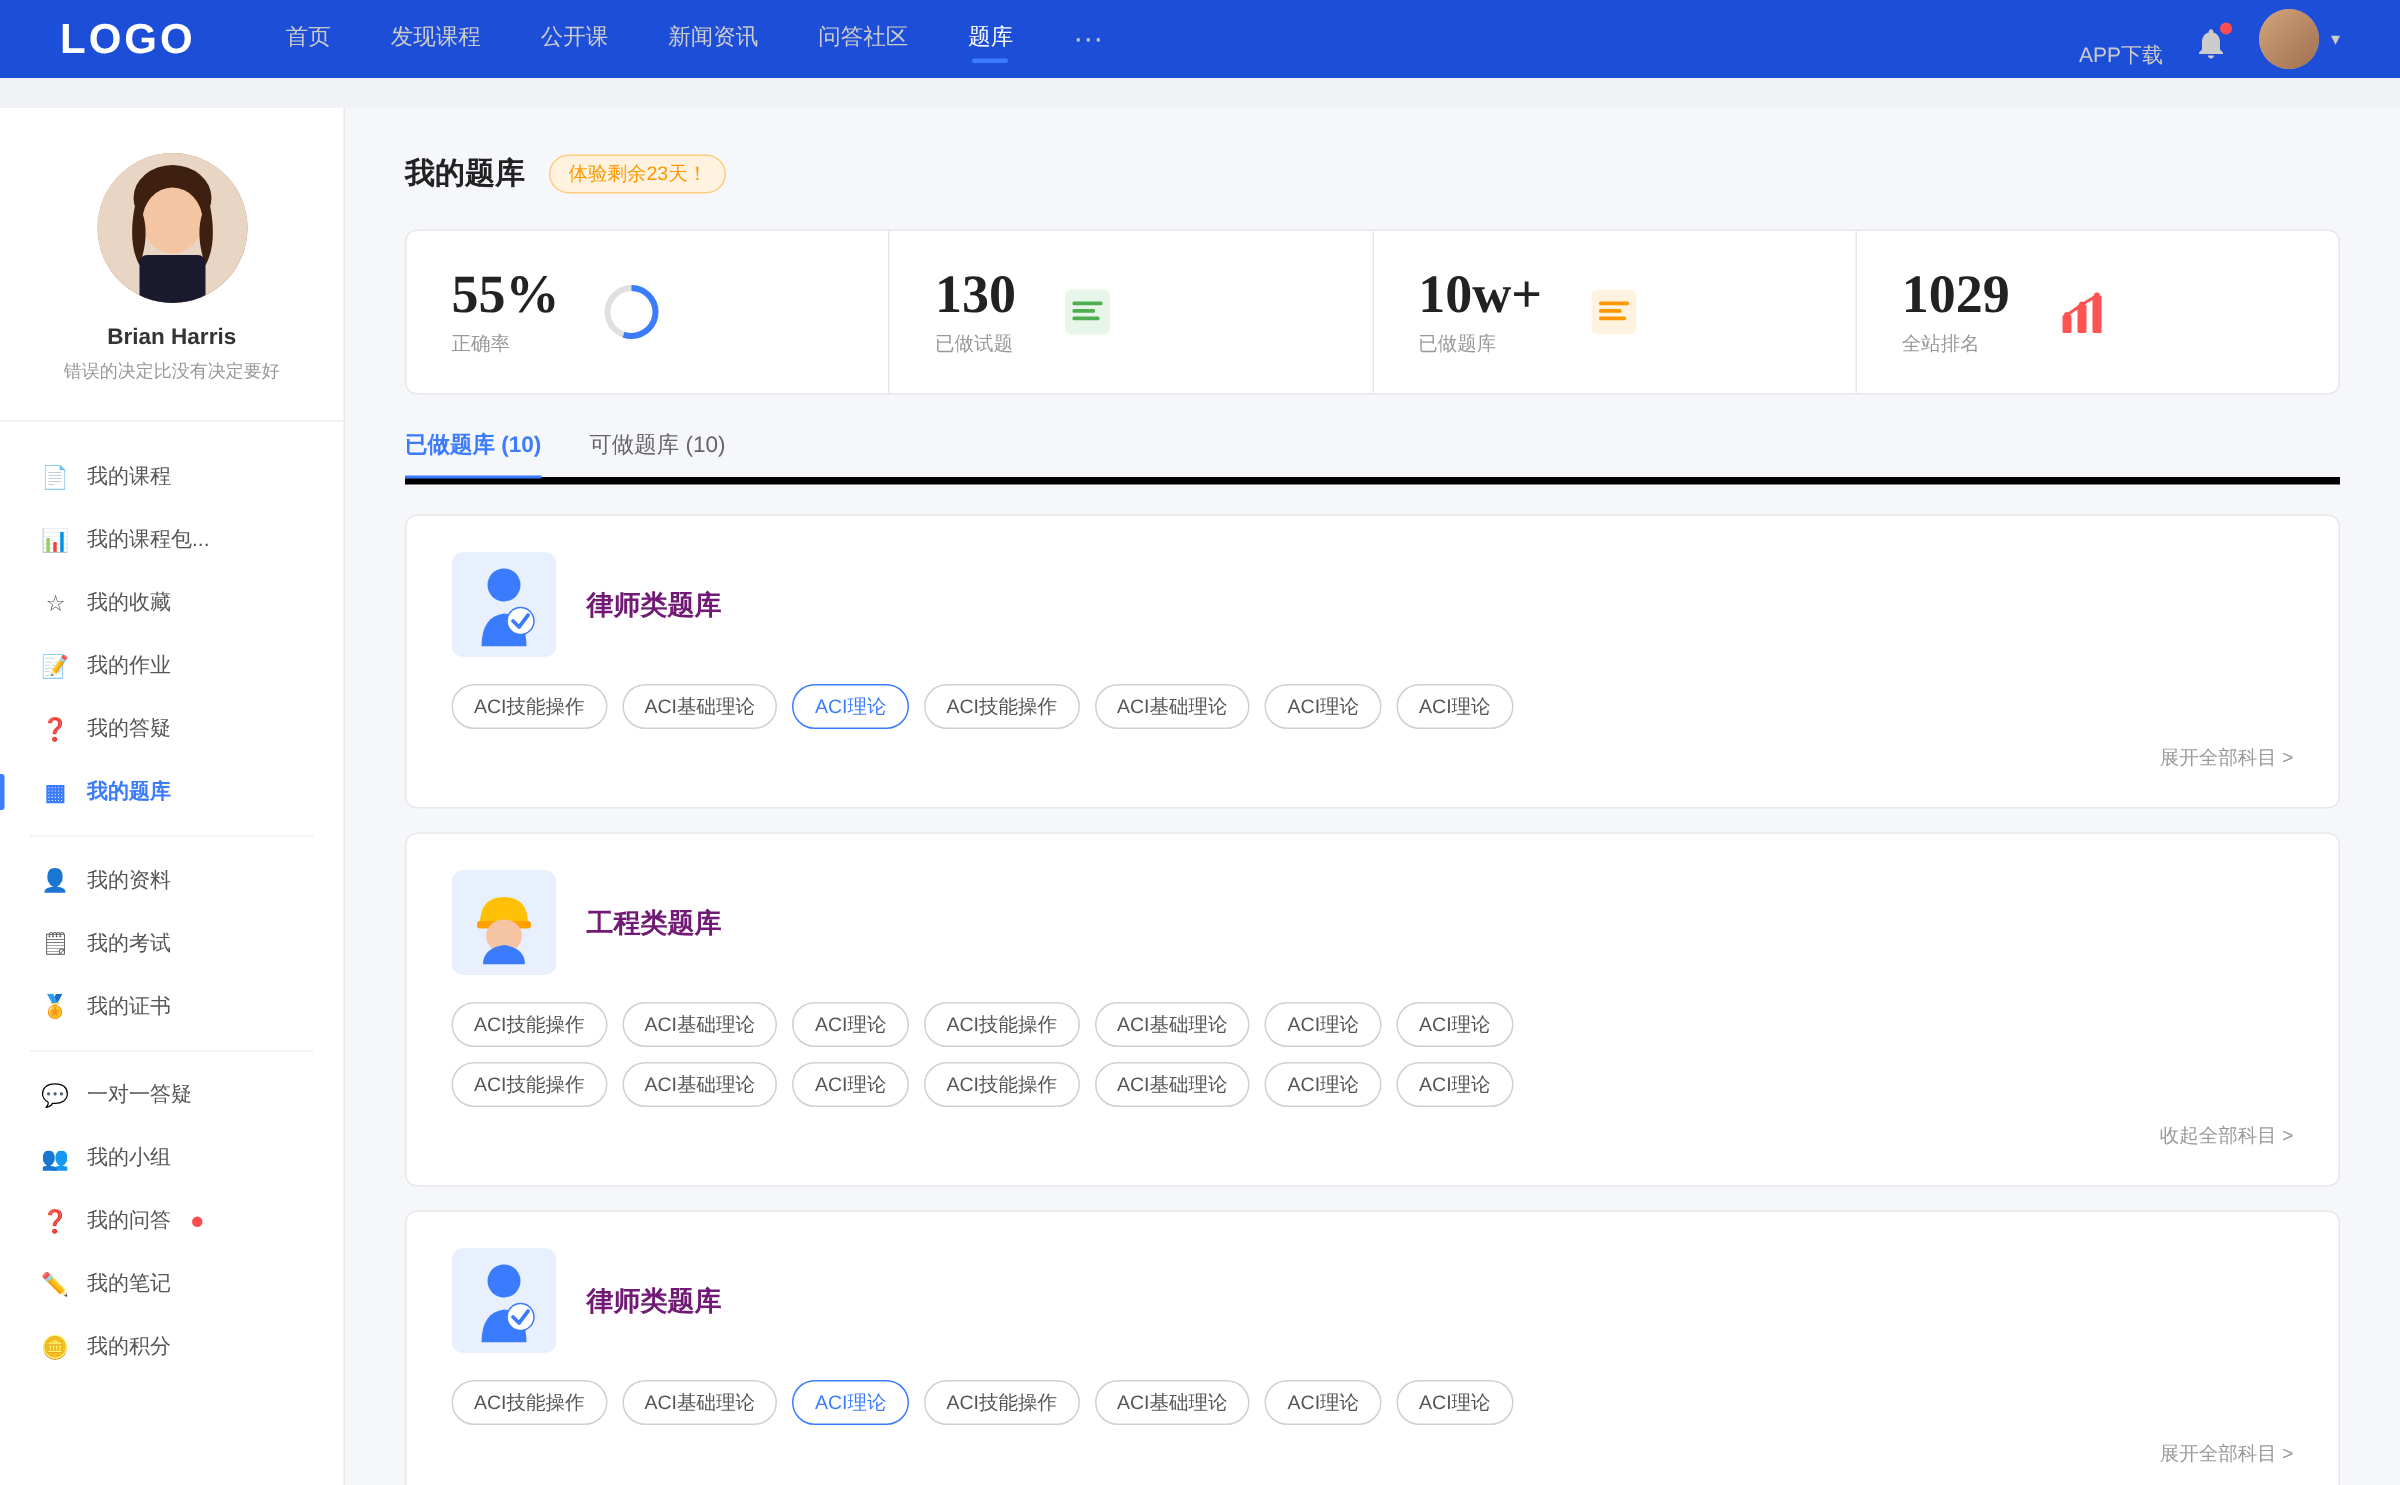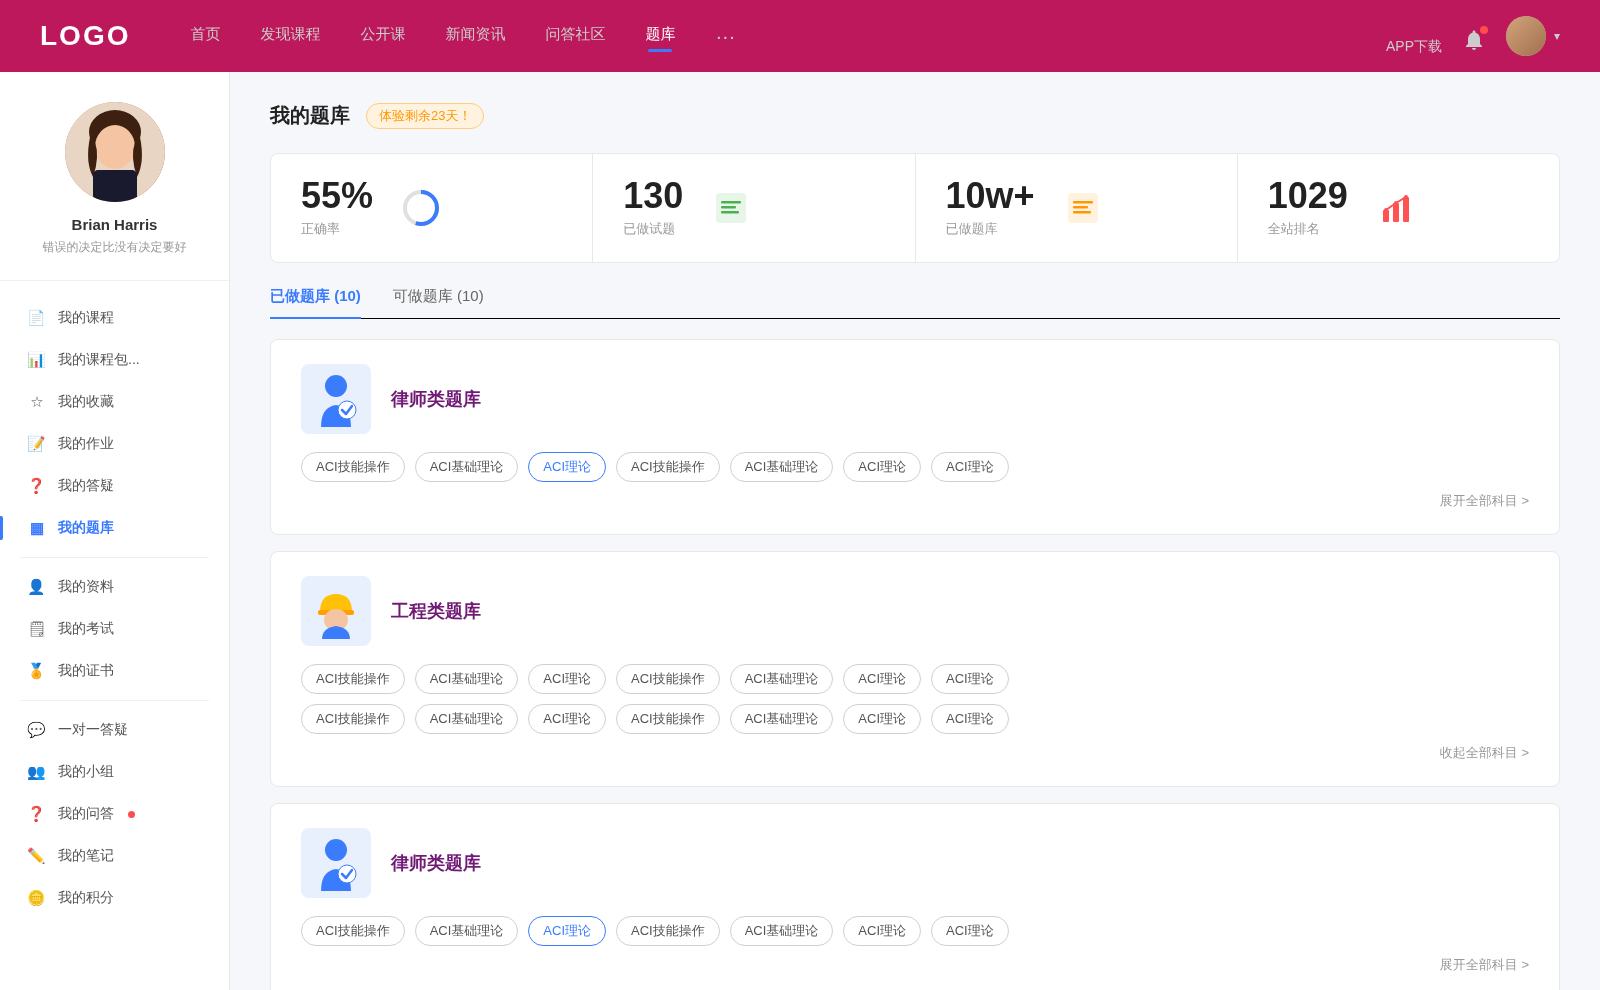--- a/index.html
+++ b/index.html
@@ -1,21 +1,21 @@
 <!DOCTYPE html>
 <html><head>
   <meta charset="utf-8">
   <style>
     * { margin: 0; padding: 0; box-sizing: border-box; }
     body { font-family: -apple-system, BlinkMacSystemFont, 'PingFang SC', 'Microsoft YaHei', sans-serif; background: #f0f2f5; width: 1600px; min-height: 990px; overflow-x: hidden; }
 
     
     .topnav {
-      background: #be185d;
-      height: 72px;
+      background: #1d4ed8;
+      height: 52px;
       display: flex;
       align-items: center;
       padding: 0 40px;
       position: fixed;
       top: 0; left: 0; right: 0;
       z-index: 100;
     }
     .logo {
       font-size: 28px;
       font-weight: 900;
@@ -224,20 +224,21 @@
       overflow: hidden;
       border: 1px solid #e8e8e8;
     }
     .stat-item {
       flex: 1;
       padding: 24px 30px;
       display: flex;
       align-items: center;
       gap: 28px;
       border-right: 1px solid #e8e8e8;
+      font-family: Liberation Serif, serif;
     }
     .stat-item:last-child { border-right: none; }
     .stat-text {}
     .stat-number {
       font-size: 36px;
       font-weight: 700;
       color: #222;
       line-height: 1;
     }
     .stat-label {
@@ -248,21 +249,21 @@
     .stat-icon-wrap {
       width: 40px; height: 40px;
       display: flex; align-items: center; justify-content: center;
     }
 
     
     .tabs-row {
       display: flex;
       gap: 32px;
       margin-bottom: 20px;
-      border-bottom: 1px solid #000000;
+      border-bottom: 5px solid #000000;
     }
     .tab-item {
       font-size: 15px;
       color: #666;
       padding-bottom: 12px;
       cursor: pointer;
       position: relative;
     }
     .tab-item.active {
       color: #3b7cff;

